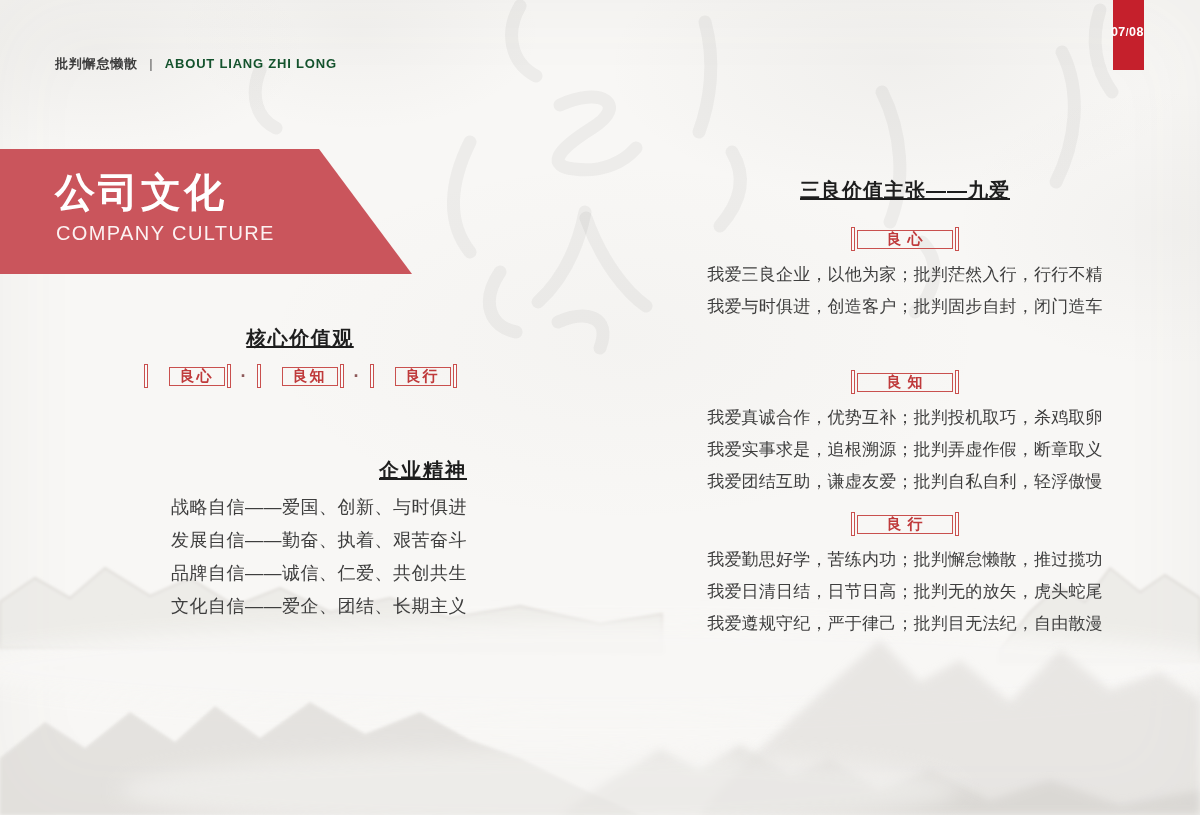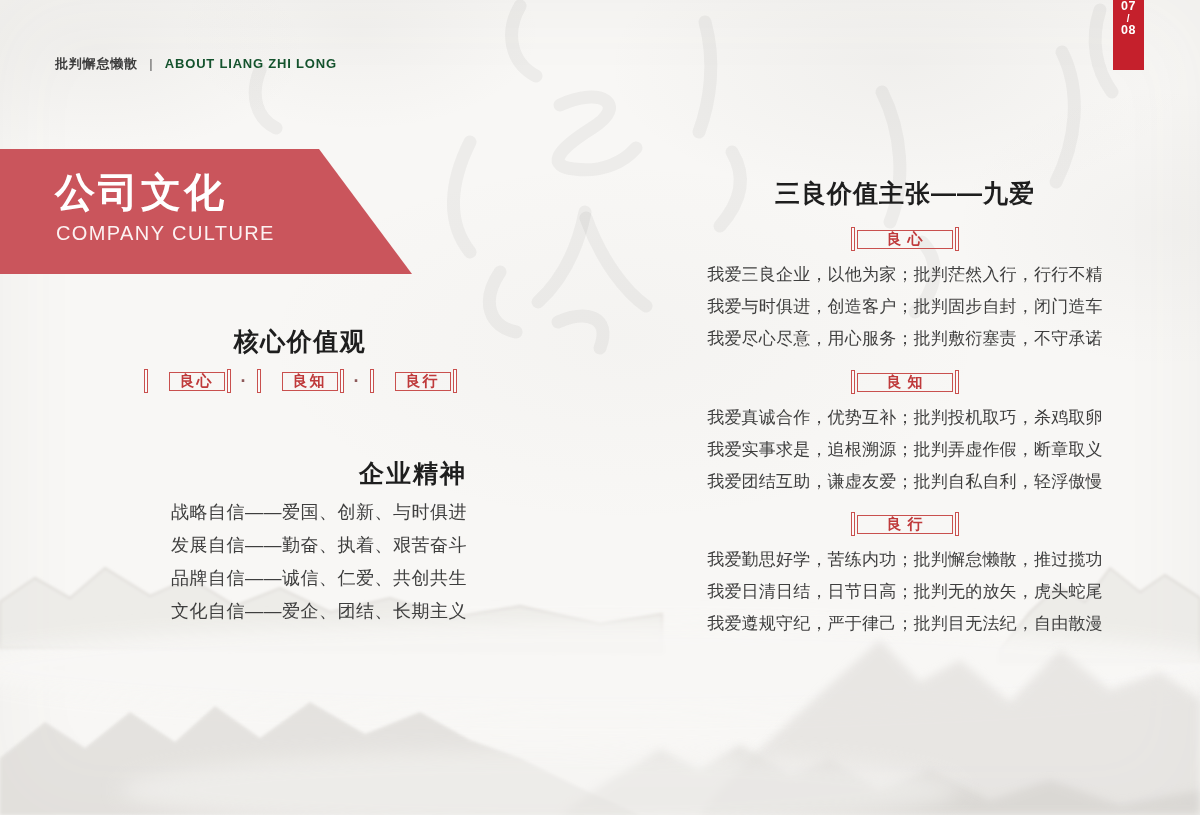--- a/index.html
+++ b/index.html
@@ -26,21 +26,21 @@
     position:absolute; left:55px; top:55px; font-size:13px; font-weight:700;
     letter-spacing:.8px; color:#3c3c3c; white-space:nowrap;
   }
   .crumb .sep { margin:0 7px; font-weight:400; color:#555; }
   .crumb .en { color:#14532d; }
 
   
   .page-tab {
     position:absolute; left:1113px; top:0; width:31px; height:70px;
     background:#c5202c; color:#fff; box-sizing:border-box;
-    display:flex; flex-direction:column; align-items:center; justify-content:flex-start;
+    display:flex; flex-direction:row; align-items:center; justify-content:flex-end;
     padding-bottom:4px; font-size:12.5px; font-weight:700; line-height:1.1; letter-spacing:.5px;
   }
   .page-tab .tab-divider { font-size:10px; line-height:1; }
 
   
   .banner {
     position:absolute; left:0; top:149px; width:412px; height:125px;
     background:#ca555c;
     clip-path:polygon(0 0, 319px 0, 100% 100%, 0 100%);
   }
@@ -49,22 +49,22 @@
     font-family:"Liberation Serif","DejaVu Serif",serif;
     font-size:40px; font-weight:700; letter-spacing:3px; white-space:nowrap;
   }
   .banner-sub {
     position:absolute; left:56px; top:73px; color:#fcf2f2;
     font-size:20px; font-weight:400; letter-spacing:1.4px; white-space:nowrap;
   }
 
   
   .sec-h {
-    margin:0; font-size:25px; font-weight:700; color:#1e1e1e;
-    letter-spacing:2px; line-height:1.05; white-space:nowrap;
+    margin:0; font-size:20px; font-weight:700; color:#1e1e1e;
+    letter-spacing:2px; line-height:1.05; white-space:nowrap;text-decoration:underline;
   }
 
   
   .scroll { display:flex; align-items:center; height:24px; }
   .scroll .roller {
     width:4px; height:24px; box-sizing:border-box;
     border:1px solid #c9504e; background:rgba(255,255,255,.55); display:block;
   }
   .scroll .band {
     box-sizing:border-box; border:1px solid #c9504e; height:19px; margin:0 2px;
@@ -203,21 +203,20 @@
 
     <div class="nine-section s0">
       <div class="scroll large">
         <i class="roller"></i>
         <span class="band">良 心</span>
         <i class="roller"></i>
       </div>
       <div class="nine-lines">
         <div>我爱三良企业，以他为家；批判茫然入行，行行不精</div>
         <div>我爱与时俱进，创造客户；批判固步自封，闭门造车</div>
-        <div>我爱尽心尽意，用心服务；批判敷衍塞责，不守承诺</div>
       </div>
     </div>
 
     <div class="nine-section s1">
       <div class="scroll large">
         <i class="roller"></i>
         <span class="band">良 知</span>
         <i class="roller"></i>
       </div>
       <div class="nine-lines">

